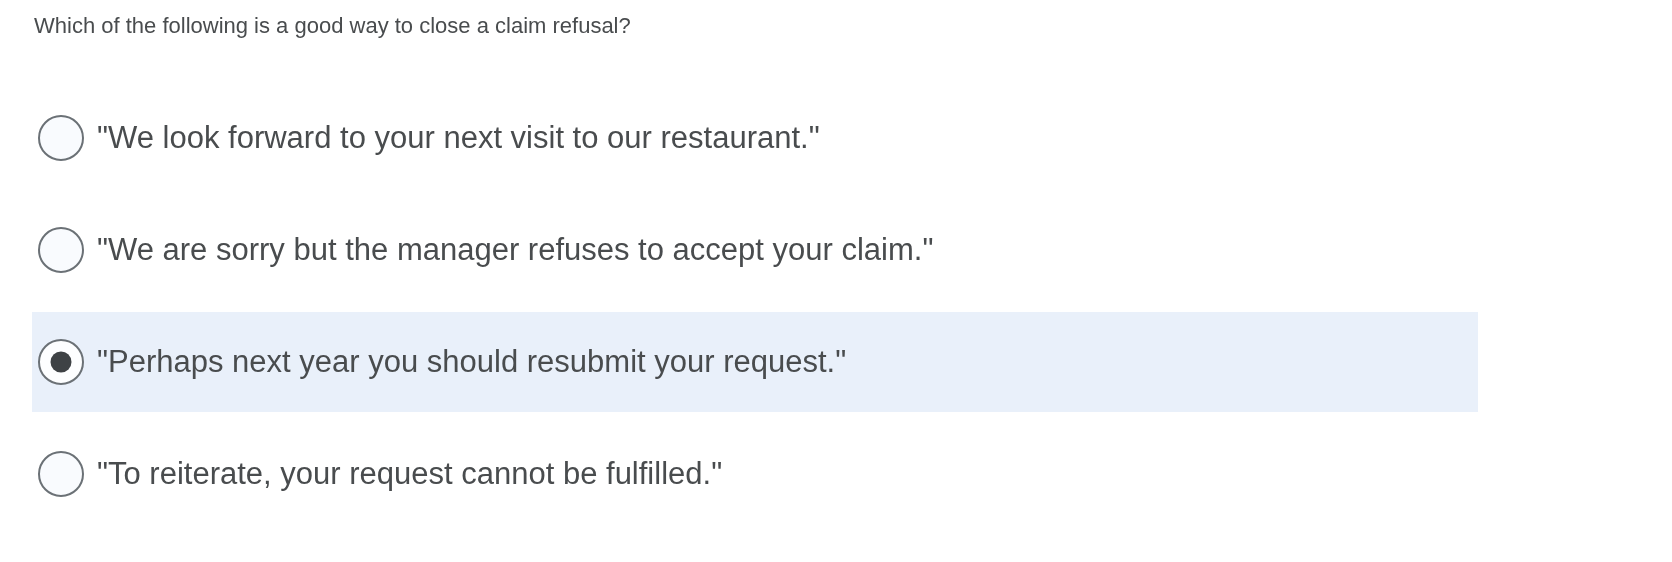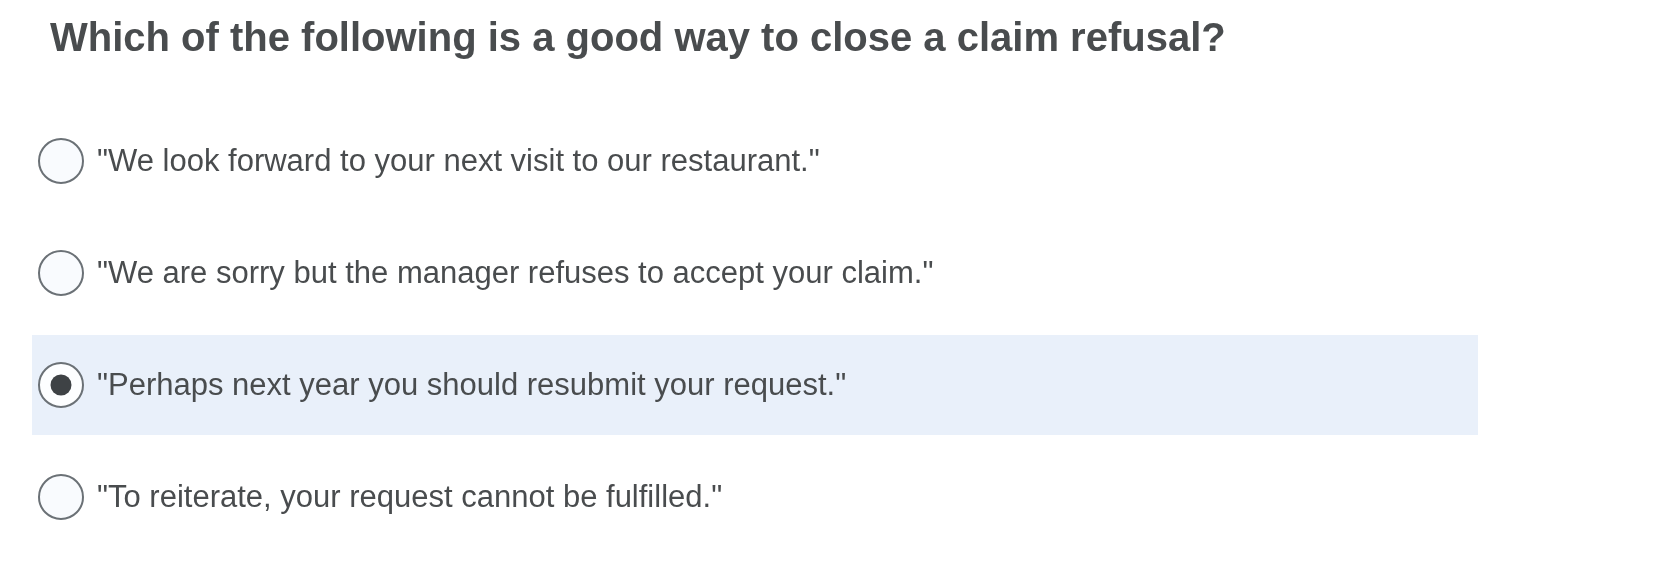--- a/index.html
+++ b/index.html
@@ -18,24 +18,24 @@
     background: #ffffff;
     font-family: "Liberation Sans", "DejaVu Sans", sans-serif;
     color: var(--text);
   }
   .page {
     width: 1672px;
     height: 562px;
     padding: 12px 0 0 32px;
   }
   .question {
-    font-size: 40px;
+    font-size: 22px;
     line-height: 1.28;
-    margin: 0 0 48px 18px;
-    font-weight: 700;
+    margin: 0 0 48px 2px;
+    font-weight: 400;
   }
   .options {
     width: 1446px;
   }
   .option-row {
     display: flex;
     align-items: center;
     gap: 13px;
     padding: 27px 10px 27px 6px;
     margin-bottom: 12px;

